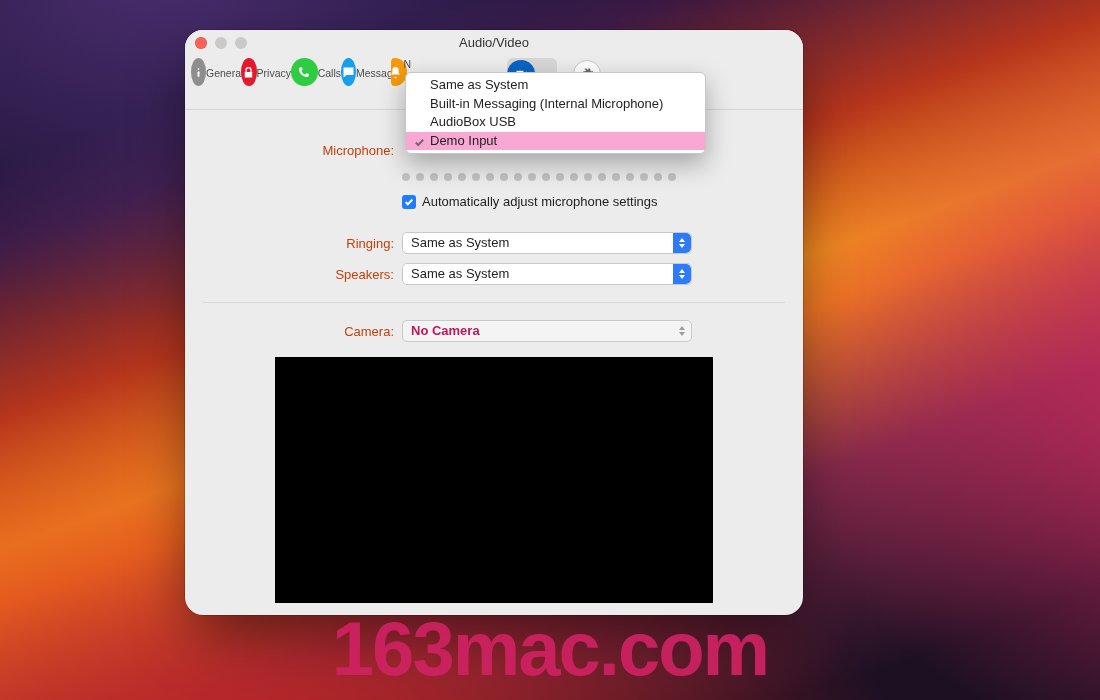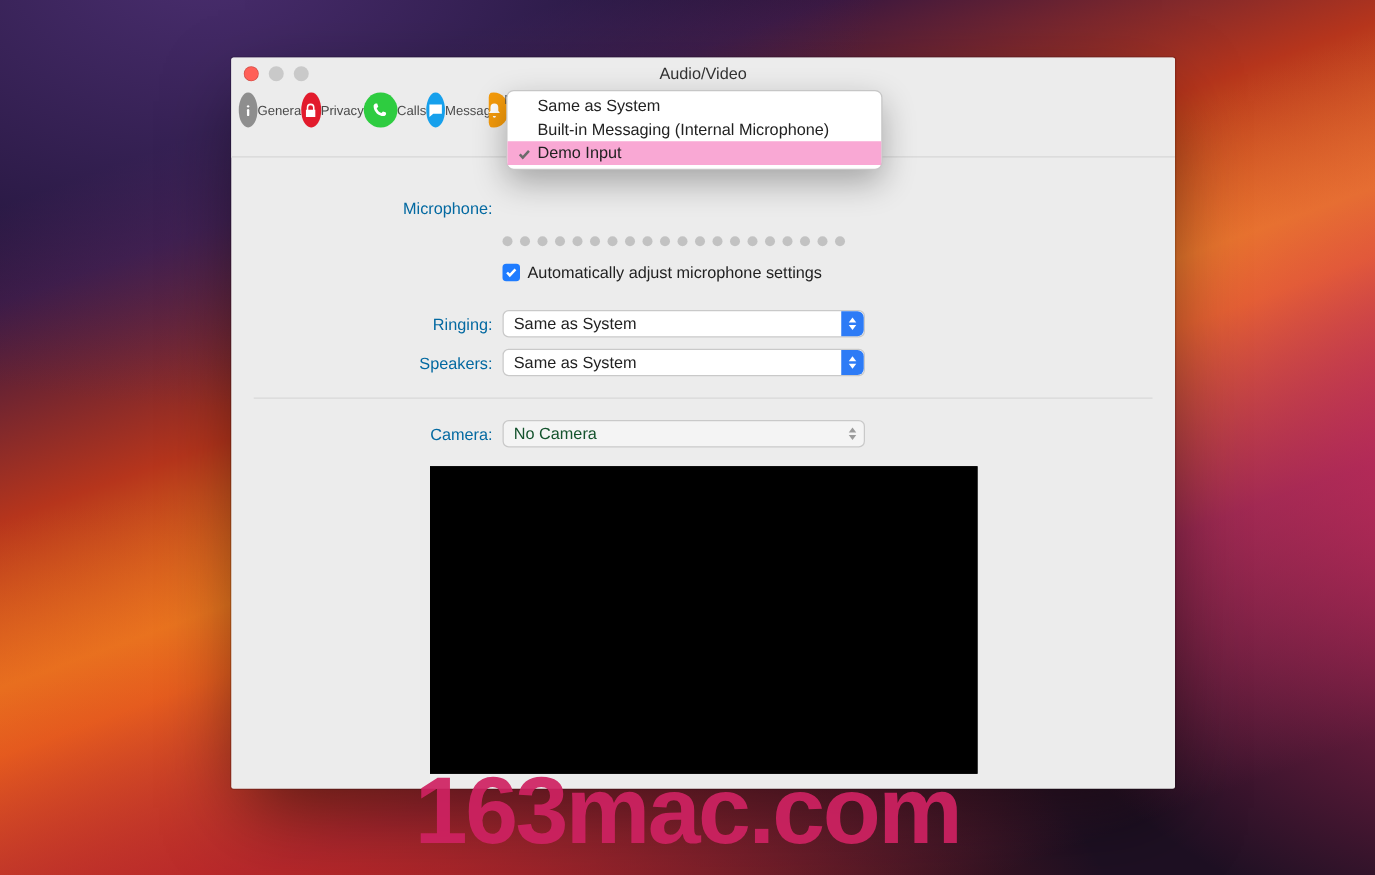--- a/index.html
+++ b/index.html
@@ -6,22 +6,22 @@
   body {
     width: 1100px; height: 700px; overflow: hidden; position: relative;
     background:
       radial-gradient(1200px 800px at 15% -5%, #4a2e6f 0%, rgba(74,46,111,0) 45%),
       radial-gradient(900px 700px at 115% 55%, #cf2b60 0%, rgba(207,43,96,0) 55%),
       radial-gradient(1400px 900px at 20% 120%, #d4281e 0%, rgba(212,40,30,0) 50%),
       linear-gradient(160deg, #1a0f2f 0%, #1a0f2f 15%, #3a1840 22%, #b6351c 38%, #f08a1f 50%, #ef7a1f 55%, #7a2847 70%, #1e1023 90%);
   }
   
   .prefs-window {
-    position: absolute; left: 185px; top: 46px; width: 755px; height: 585px;
-    background: #ececec; border-radius: 2px;
+    position: absolute; left: 185px; top: 30px; width: 618px; height: 585px;
+    background: #ececec; border-radius: 18px;
     box-shadow: 0 25px 60px -10px rgba(0,0,0,.55), 0 0 0 1px rgba(0,0,0,.15);
     overflow: hidden;
   }
   .titlebar { height: 26px; position: relative; text-align: center; background:#ececec; }
   .traffic { position: absolute; left: 10px; top: 7px; display:flex; gap:8px; }
   .traffic span { width:12px; height:12px; border-radius:50%; display:inline-block; }
   .tl-r { background:#ff5f57; box-shadow: inset 0 0 0 .5px rgba(0,0,0,.2); }
   .tl-y { background:#c9c9c9; }
   .tl-g { background:#c9c9c9; }
   .title { font-size:13px; color:#333; line-height:26px; }
@@ -42,29 +42,29 @@
   .i-notif{ background:#f59b0b; }
   .i-av   { background:#0b63c5; }
   .i-adv  { background:#fdfdfd; border:1px solid #c9c9c9; }
   .tb-ico svg { width:15px; height:15px; fill:#fff; }
   .i-adv svg { fill:#6b6b6b; }
   .tb-push { position:absolute; left:322px; top:2px; }
   .tb-push2{ position:absolute; left:388px; top:2px; }
 
   .content { padding: 10px 22px 22px 22px; font-size:13px; color:#222; }
   .row { display:flex; align-items:center; height:28px; margin-bottom:3px; }
-  .lbl { width:195px; text-align:right; padding-right:8px; color:#0369a1; }
+  .lbl { width:195px; text-align:right; padding-right:8px; color:#c2410c; }
   .field { width: 290px; position:relative; }
 
   .select {
     height:22px; line-height:20px; font-size:13px; color:#222;
     background:#fff; border:1px solid #c9c9c9; border-radius:5px;
     padding: 0 24px 0 8px; width:100%; position:relative; cursor:default;
   }
-  .select.disabled { background:#f4f4f4; color:#14532d; }
+  .select.disabled { background:#f4f4f4; color:#be185d;font-weight:bold; }
   .select .stepper {
     position:absolute; right:0; top:0; height:100%; width:18px;
     background:#2d7bf6; border-radius:0 5px 5px 0;
     display:flex; flex-direction:column; align-items:center; justify-content:center;
   }
   .select.disabled .stepper { background:transparent; }
   .stepper::before, .stepper::after {
     content:""; width:0; height:0; border-left:3.5px solid transparent; border-right:3.5px solid transparent;
   }
   .stepper::before { border-bottom:4px solid #fff; margin-bottom:2px; }
@@ -267,18 +267,19 @@
     </div>
 
     <div class="cam-preview"></div>
 
   </div>
 </div>
 
 <div class="dropdown" id="mic-dd">
     <div class="dd-item"><span>Same as System</span></div>
     <div class="dd-item"><span>Built-in Messaging (Internal Microphone)</span></div>
+    <div class="dd-item"><span>AudioBox USB</span></div>
     <div class="dd-item sel"><span class="chkmark"><svg viewBox="0 0 12 12">
           <path d="M2 6l2.6 2.8L10 3"></path>
         </svg></span><span>Demo Input</span></div>
   </div>
 
 <div class="watermark">163mac.com</div>
 
 </body></html>

